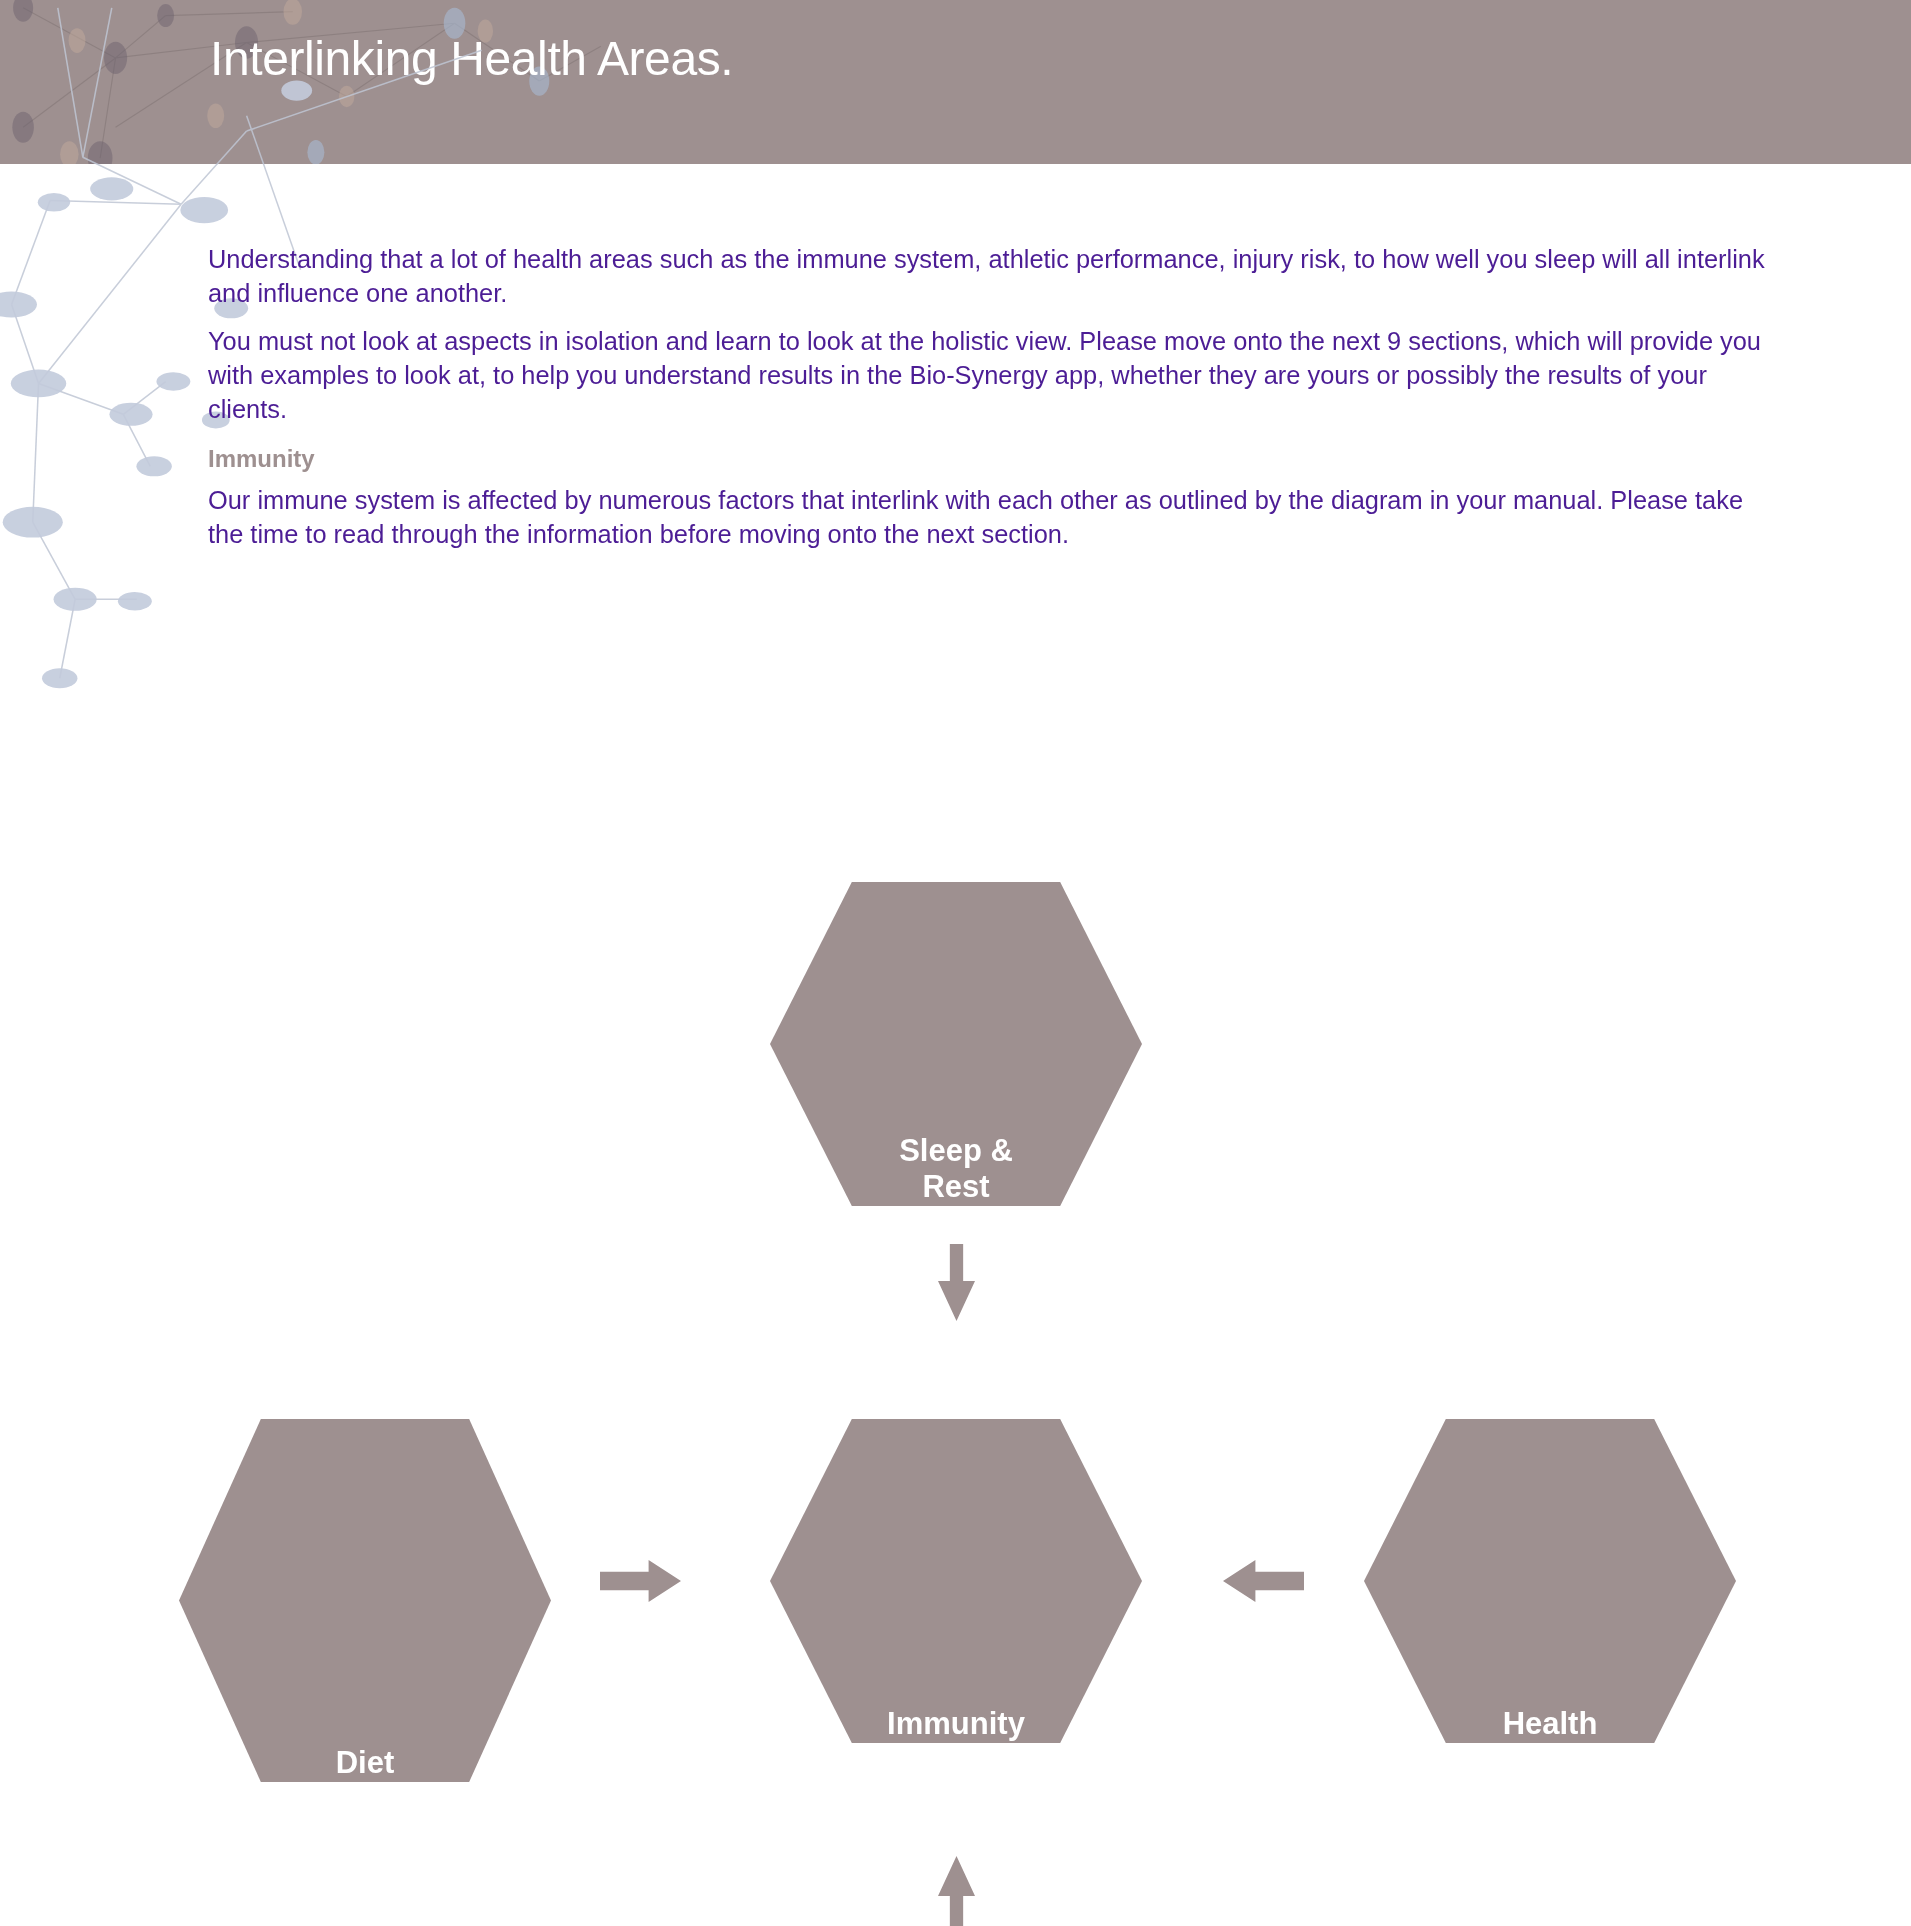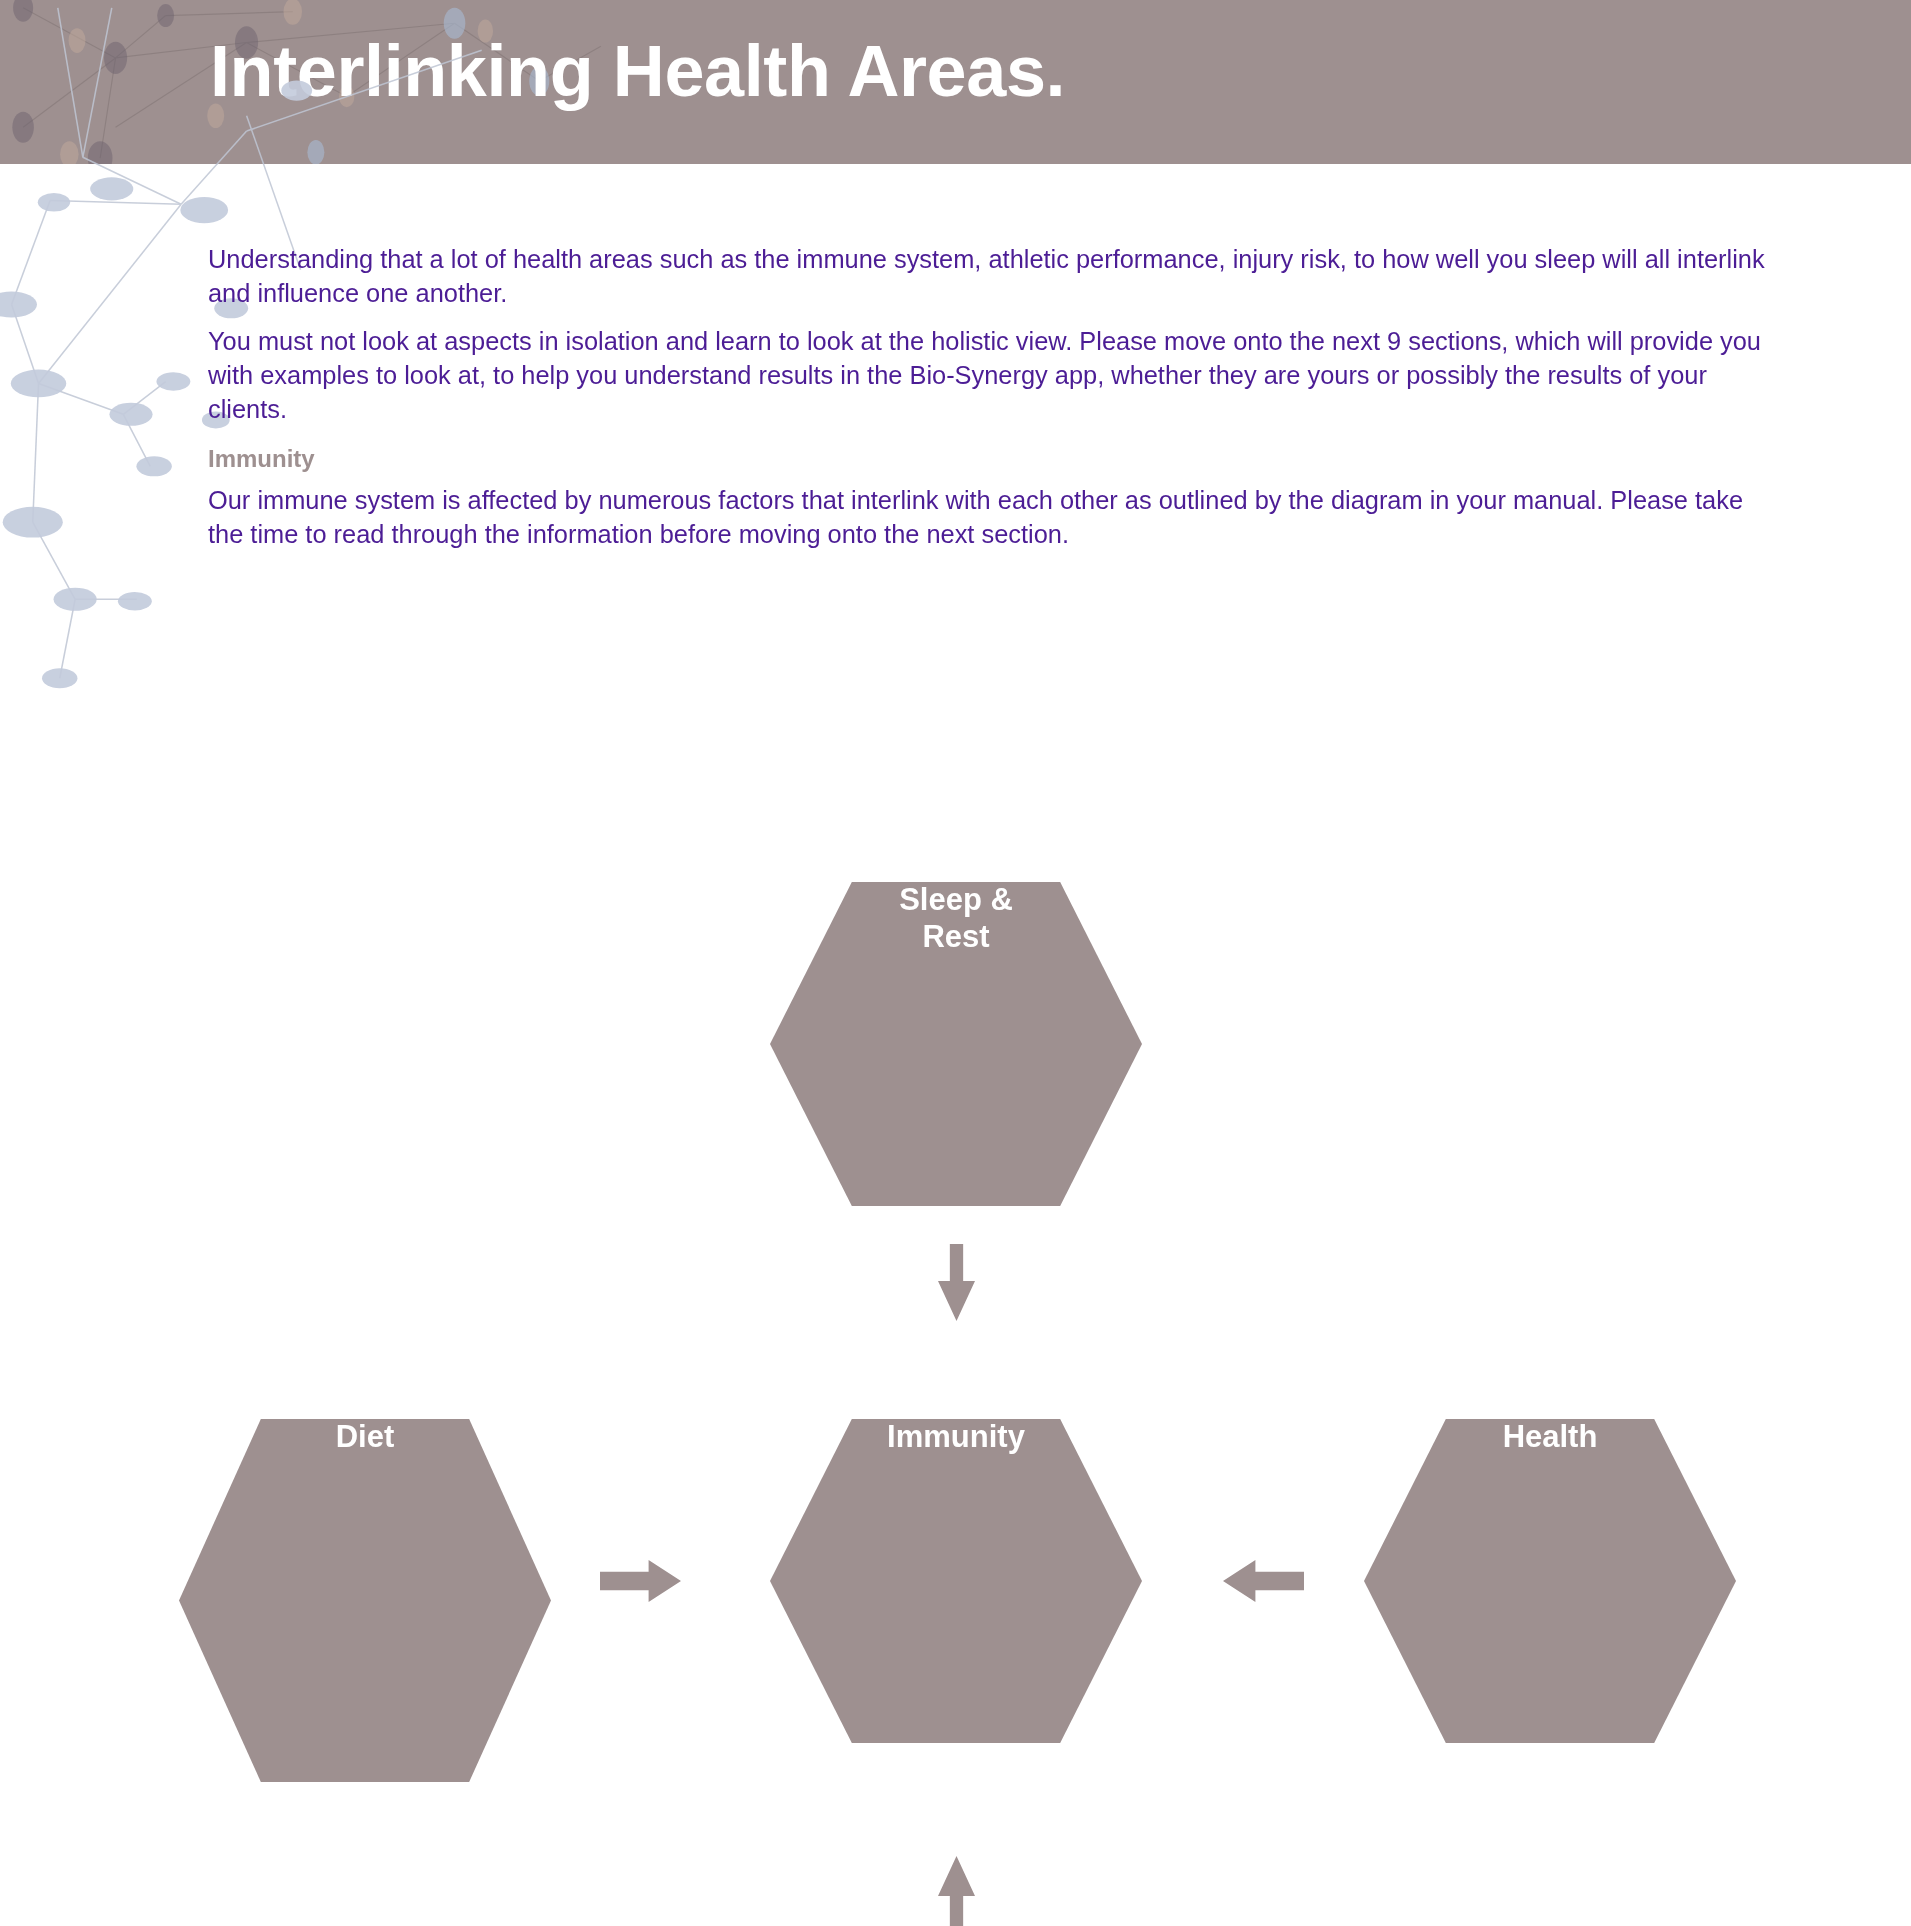--- a/index.html
+++ b/index.html
@@ -23,22 +23,22 @@
     top: 0;
     width: 1911px;
     height: 164px;
     background: #9E9090;
     overflow: hidden;
   }
   #header-title {
     position: absolute;
     left: 210px;
     top: 35px;
-    font-size: 72px;
-    font-weight: bold;
+    font-size: 48px;
+    font-weight: normal;
     color: #ffffff;
     letter-spacing: -0.4px;
     white-space: nowrap;
     line-height: 1;
   }
 
   
   #network-decoration {
     position: absolute;
     left: 0;
@@ -77,21 +77,21 @@
     top: 847px;
     width: 1911px;
     height: 1425px;
   }
   .hex {
     position: absolute;
     background: #9E9090;
     -webkit-clip-path: polygon(22% 0%, 78% 0%, 100% 50%, 78% 100%, 22% 100%, 0% 50%);
     clip-path: polygon(22% 0%, 78% 0%, 100% 50%, 78% 100%, 22% 100%, 0% 50%);
     display: flex;
-    align-items: flex-start;
+    align-items: flex-end;
     justify-content: center;
   }
   .hex-label {
     color: #ffffff;
     font-size: 31px;
     font-weight: bold;
     text-align: center;
     line-height: 1.18;
   }
   #hex-sleep  { left: 770px; top:   35px; width: 372px; height: 324px; }

